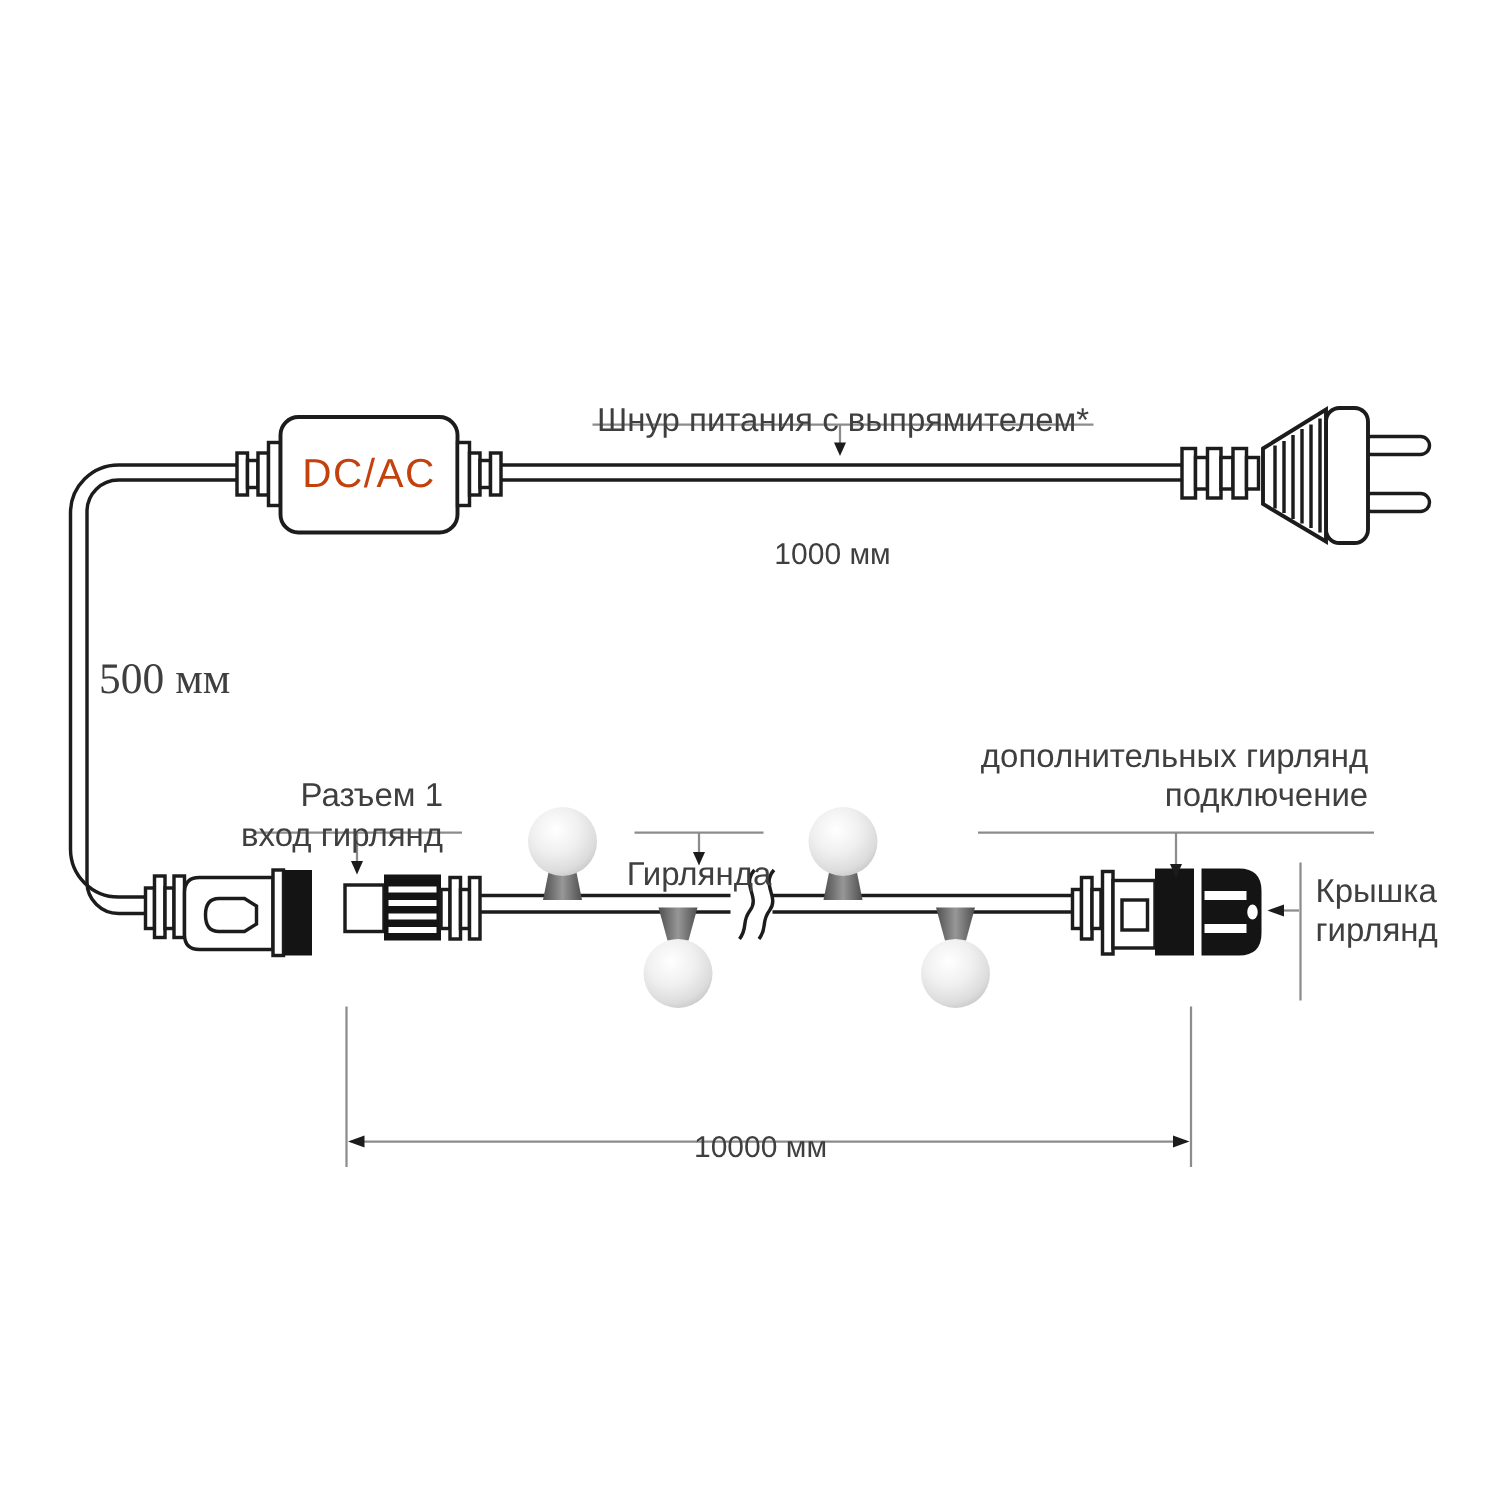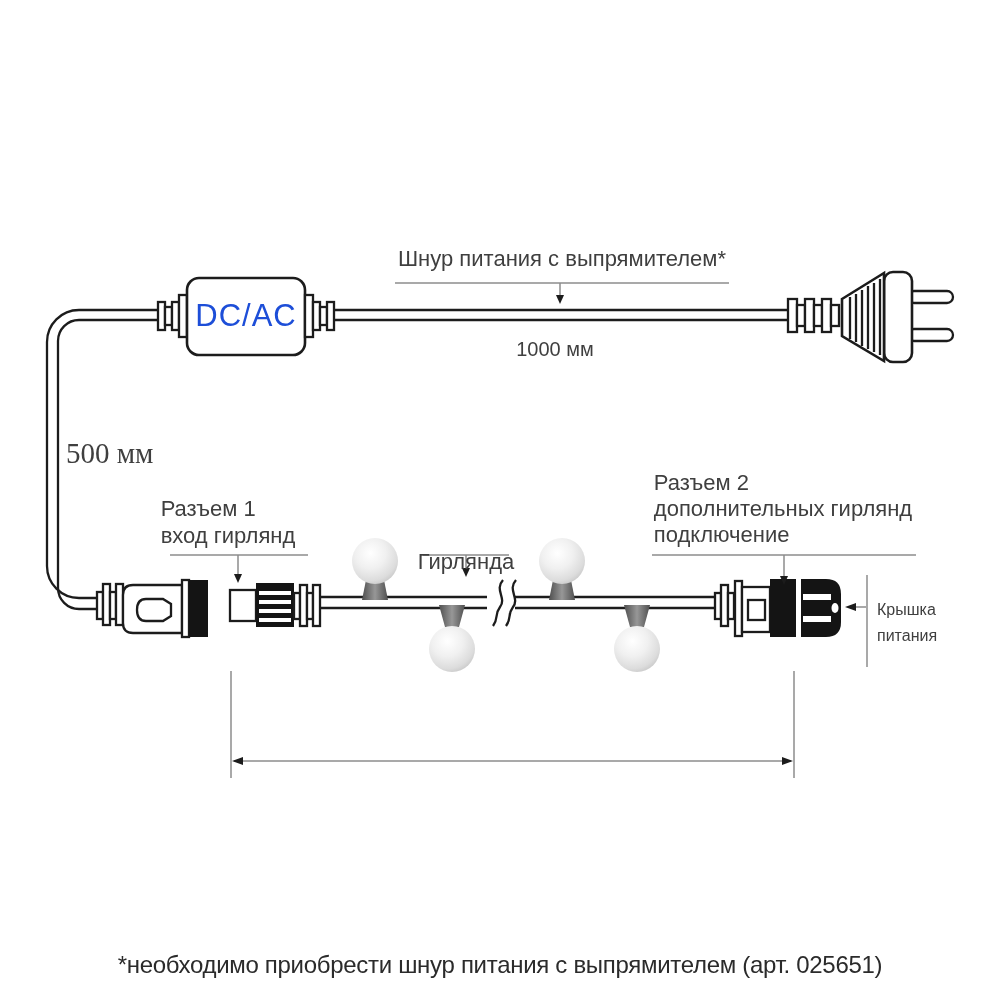--- a/index.html
+++ b/index.html
@@ -9,35 +9,35 @@
   
   .w  {stroke:var(--line,#1c1c1c);stroke-width:2.3;fill:none;}
   .wf {stroke:var(--line,#1c1c1c);stroke-width:2.3;fill:#ffffff;}
   .wb {stroke:var(--line,#1c1c1c);stroke-width:2.6;fill:#ffffff;}
   .blk{fill:var(--connector-black,#141414);}
   .wht{fill:#ffffff;}
   .ann{stroke:var(--annotation,#8c8c8c);stroke-width:1.5;fill:none;}
   .ah {fill:var(--line,#2e2e2e);}
   
   .lbl{position:absolute;color:var(--text,#3f3f3f);white-space:nowrap;}
-  .ctr{transform:translateX(-50%);text-align:left;}
+  .ctr{transform:translateX(-50%);text-align:right;margin-top:21px;}
   .f22{font-size:22px;line-height:27px;}
   .f29{font-size:20px;line-height:35px;}
   .lbl-power-cord{left:562px;top:245px;}
   .lbl-1000{left:555px;top:332px;}
   .lbl-500{left:66px;top:436px;font-size:29px;line-height:35px;font-family:Liberation Serif, serif;}
   .lbl-c1{left:228px;top:495px;line-height:27px;}
   .lbl-garland{left:466px;top:548px;}
   .lbl-c2{left:783px;top:470px;line-height:26px;}
-  .lbl-cap{left:877px;top:597px;font-size:16px;line-height:26px;}
+  .lbl-cap{left:877px;top:581px;font-size:22px;line-height:26px;}
   .lbl-10000{left:507px;top:727px;}
   .lbl-foot{left:500px;top:950px;font-size:24px;line-height:30px;letter-spacing:-0.3px;
             color:var(--footnote-text,#2b2b2b);}
-  .lbl-dcac{left:246px;top:316px;transform:translate(-50%,-50%);font-size:31px;
-            letter-spacing:1px;color:#1d4ed8;}
+  .lbl-dcac{left:246px;top:316px;transform:translate(-50%,-50%);font-size:27px;
+            letter-spacing:1px;color:#c2410c;}
 </style>
 </head>
 <body>
 
 <div class="canvas">
 
   <svg width="1000" height="1000" viewBox="0 0 1000 1000">
     <defs>
       <radialGradient id="bulbG" cx="40%" cy="33%" r="75%">
         <stop offset="0%" style="stop-color:var(--bulb-light,#ffffff)"></stop>
@@ -218,25 +218,24 @@
   <div class="lbl lbl-500">500 мм</div>
 
   <div class="lbl ctr f22 lbl-c1">
     <div>Разъем 1</div>
     <div>вход гирлянд</div>
   </div>
 
   <div class="lbl ctr f22 lbl-garland">Гирлянда</div>
 
   <div class="lbl ctr f22 lbl-c2">
-    <div>Разъем 2</div>
     <div>дополнительных гирлянд</div>
     <div>подключение</div>
   </div>
 
   <div class="lbl lbl-cap">
     <div>Крышка</div>
-    <div>питания</div>
+    <div>гирлянд</div>
   </div>
 
-
-  <div class="lbl ctr lbl-foot">*необходимо приобрести шнур питания с выпрямителем (арт. 025651)</div>
+  <div class="lbl ctr f29 lbl-10000">10000 мм</div>
+
 </div>
 
 </body></html>

